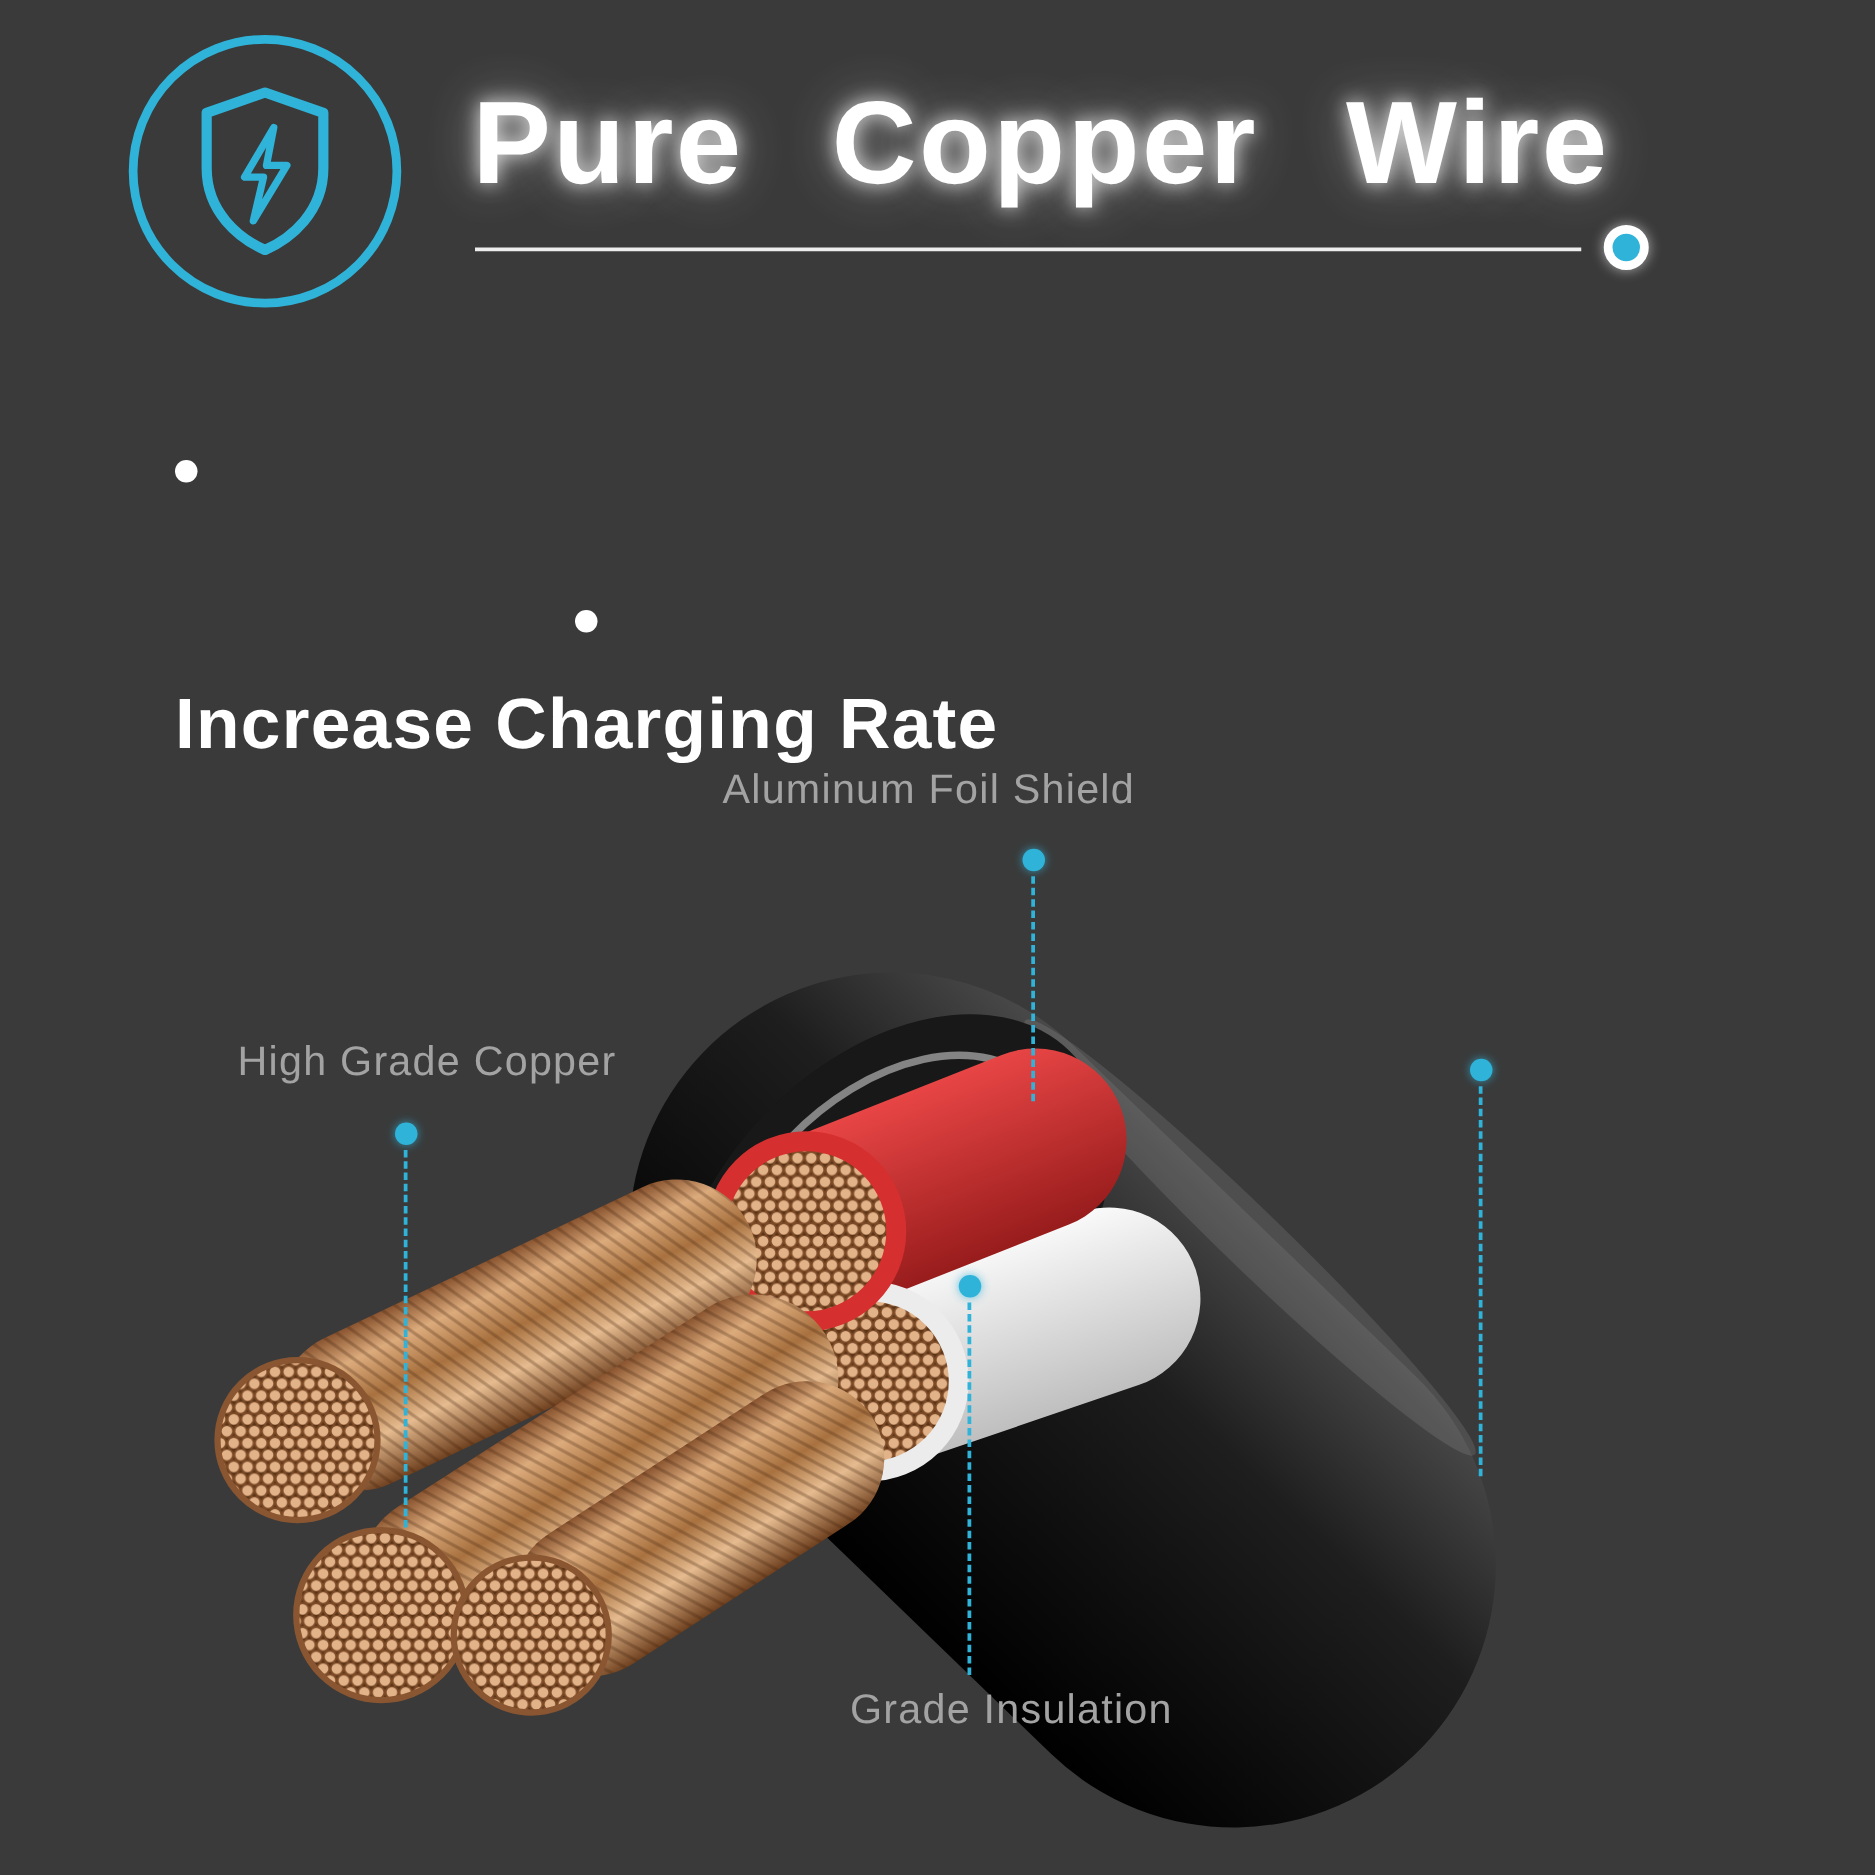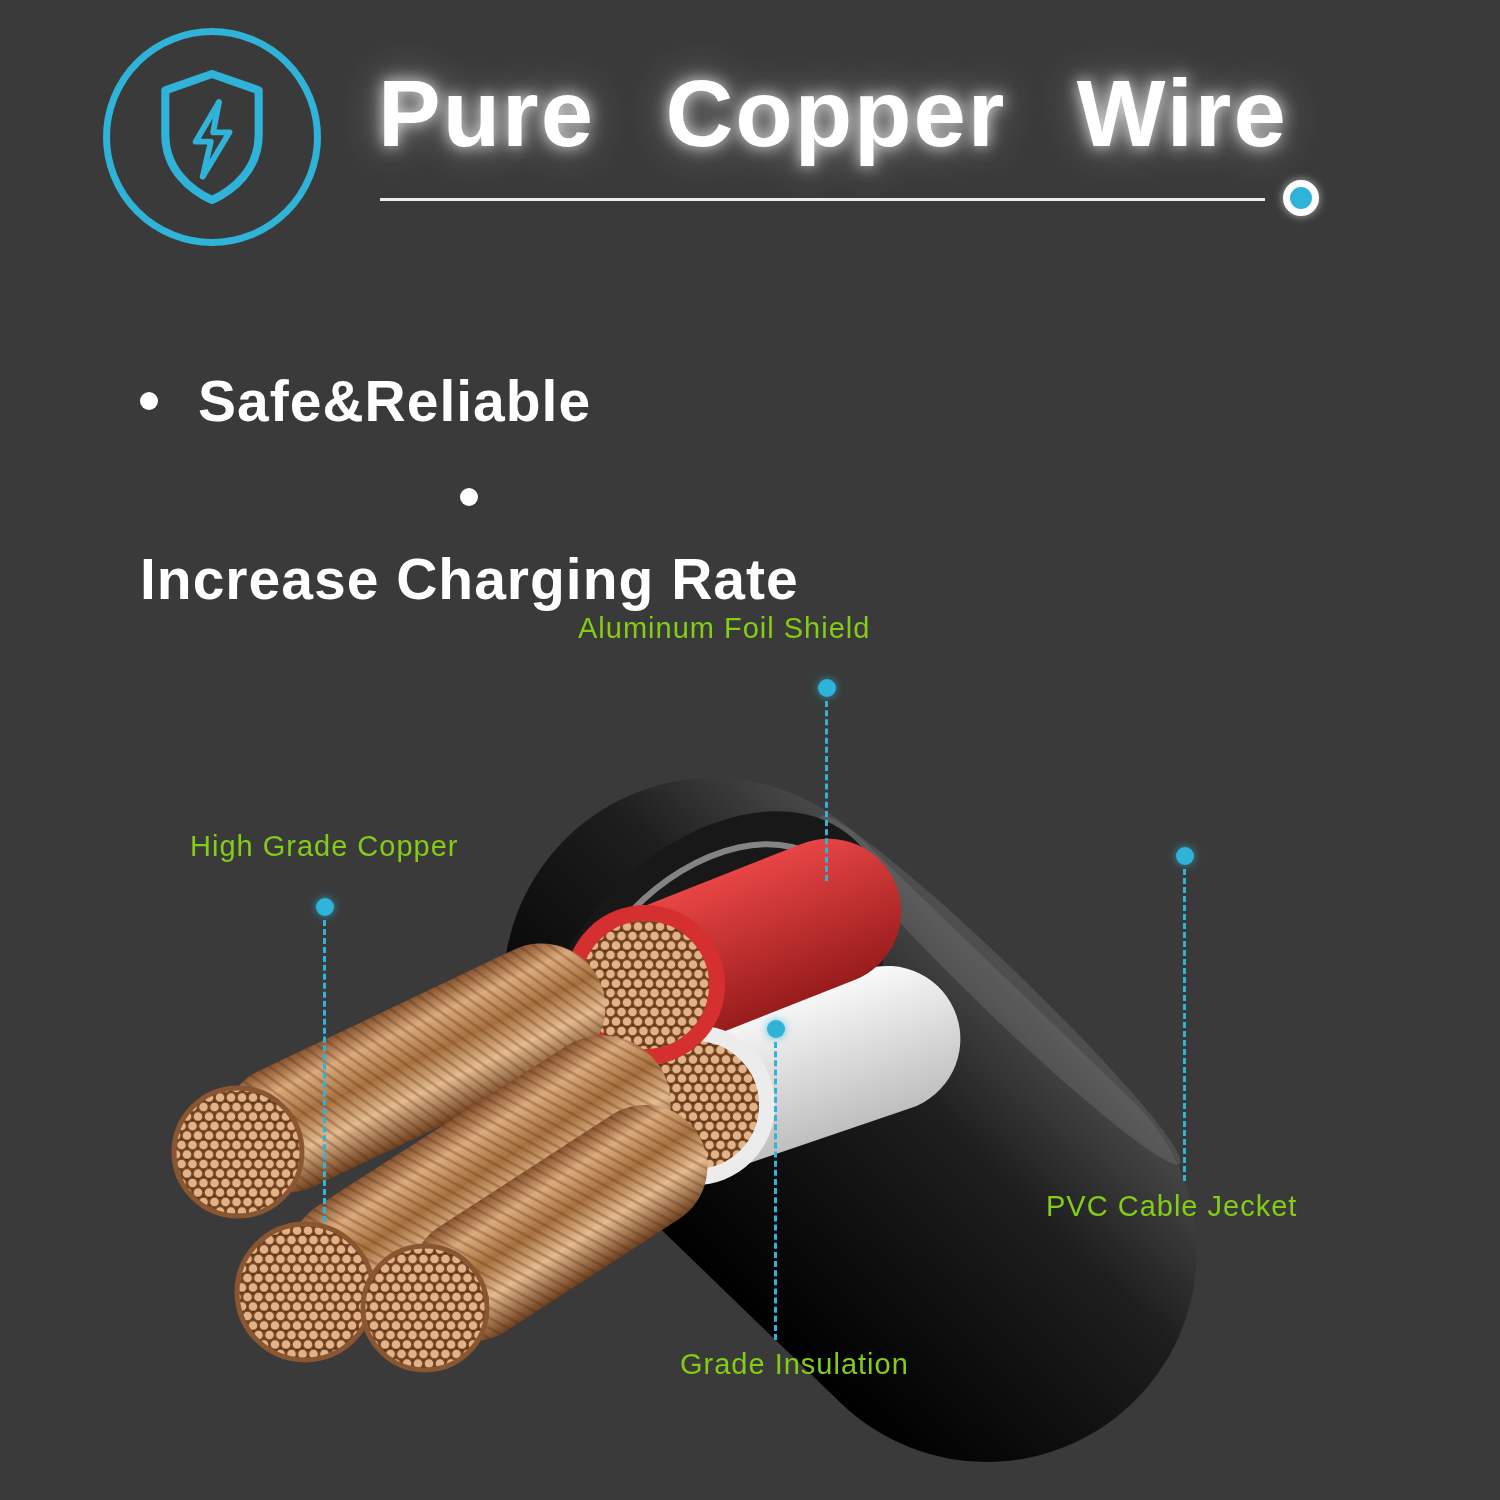--- a/index.html
+++ b/index.html
@@ -45,21 +45,21 @@
   }
   .feature .feature-text{
     font-size:57px;font-weight:600;color:#ffffff;letter-spacing:1px;
   }
   .feature.f1{top:368px;}
   .feature.f2{top:488px;flex-direction:column;}
   
   .cable-svg{position:absolute;left:0;top:0;}
   
   .callout-label{
-    position:absolute;font-size:29px;color:#84cc16;white-space:nowrap;
+    position:absolute;font-size:33px;color:#a3a3a3;white-space:nowrap;
     letter-spacing:1px;
   }
   .callout-dot{
     position:absolute;width:18px;height:18px;border-radius:50%;
     background:#2fb3d9;box-shadow:0 0 8px rgba(47,179,217,.75);
   }
   .callout-line{
     position:absolute;width:0;border-left:3px dashed #2fb3d9;
   }
   .lbl-aluminum{left:578px;top:612px;}
@@ -89,21 +89,20 @@
       <path d="M56 30 L36 64 L49 64 L42 94 L65 56 L51 56 Z" fill="none" stroke="#2fb3d9" stroke-width="5" stroke-linejoin="round"></path>
     </svg>
   </div>
 
   <h1 class="page-title">Pure Copper Wire</h1>
   <div class="rule"></div>
   <div class="rule-dot"></div>
 
   <div class="feature f1">
     <span class="bullet"></span>
-    <span class="feature-text">Safe&amp;Reliable</span>
   </div>
   <div class="feature f2">
     <span class="bullet"></span>
     <span class="feature-text">Increase Charging Rate</span>
   </div>
 
   <svg class="cable-svg" width="1500" height="1500" viewBox="0 0 1500 1500">
     <defs>
       <linearGradient id="jacketGrad" x1="0" y1="0" x2="0" y2="1">
         <stop offset="0" stop-color="#4a4a4a"></stop>
@@ -178,21 +177,20 @@
   </svg>
 
   <div class="callout-label lbl-aluminum">Aluminum Foil Shield</div>
   <div class="callout-dot dot-aluminum"></div>
   <div class="callout-line line-aluminum"></div>
 
   <div class="callout-label lbl-copper">High Grade Copper</div>
   <div class="callout-dot dot-copper"></div>
   <div class="callout-line line-copper"></div>
 
-  <div class="callout-label lbl-pvc">PVC Cable Jecket</div>
   <div class="callout-dot dot-pvc"></div>
   <div class="callout-line line-pvc"></div>
 
   <div class="callout-label lbl-insulation">Grade Insulation</div>
   <div class="callout-dot dot-insulation"></div>
   <div class="callout-line line-insulation"></div>
 
 </div>
 
 </body></html>

